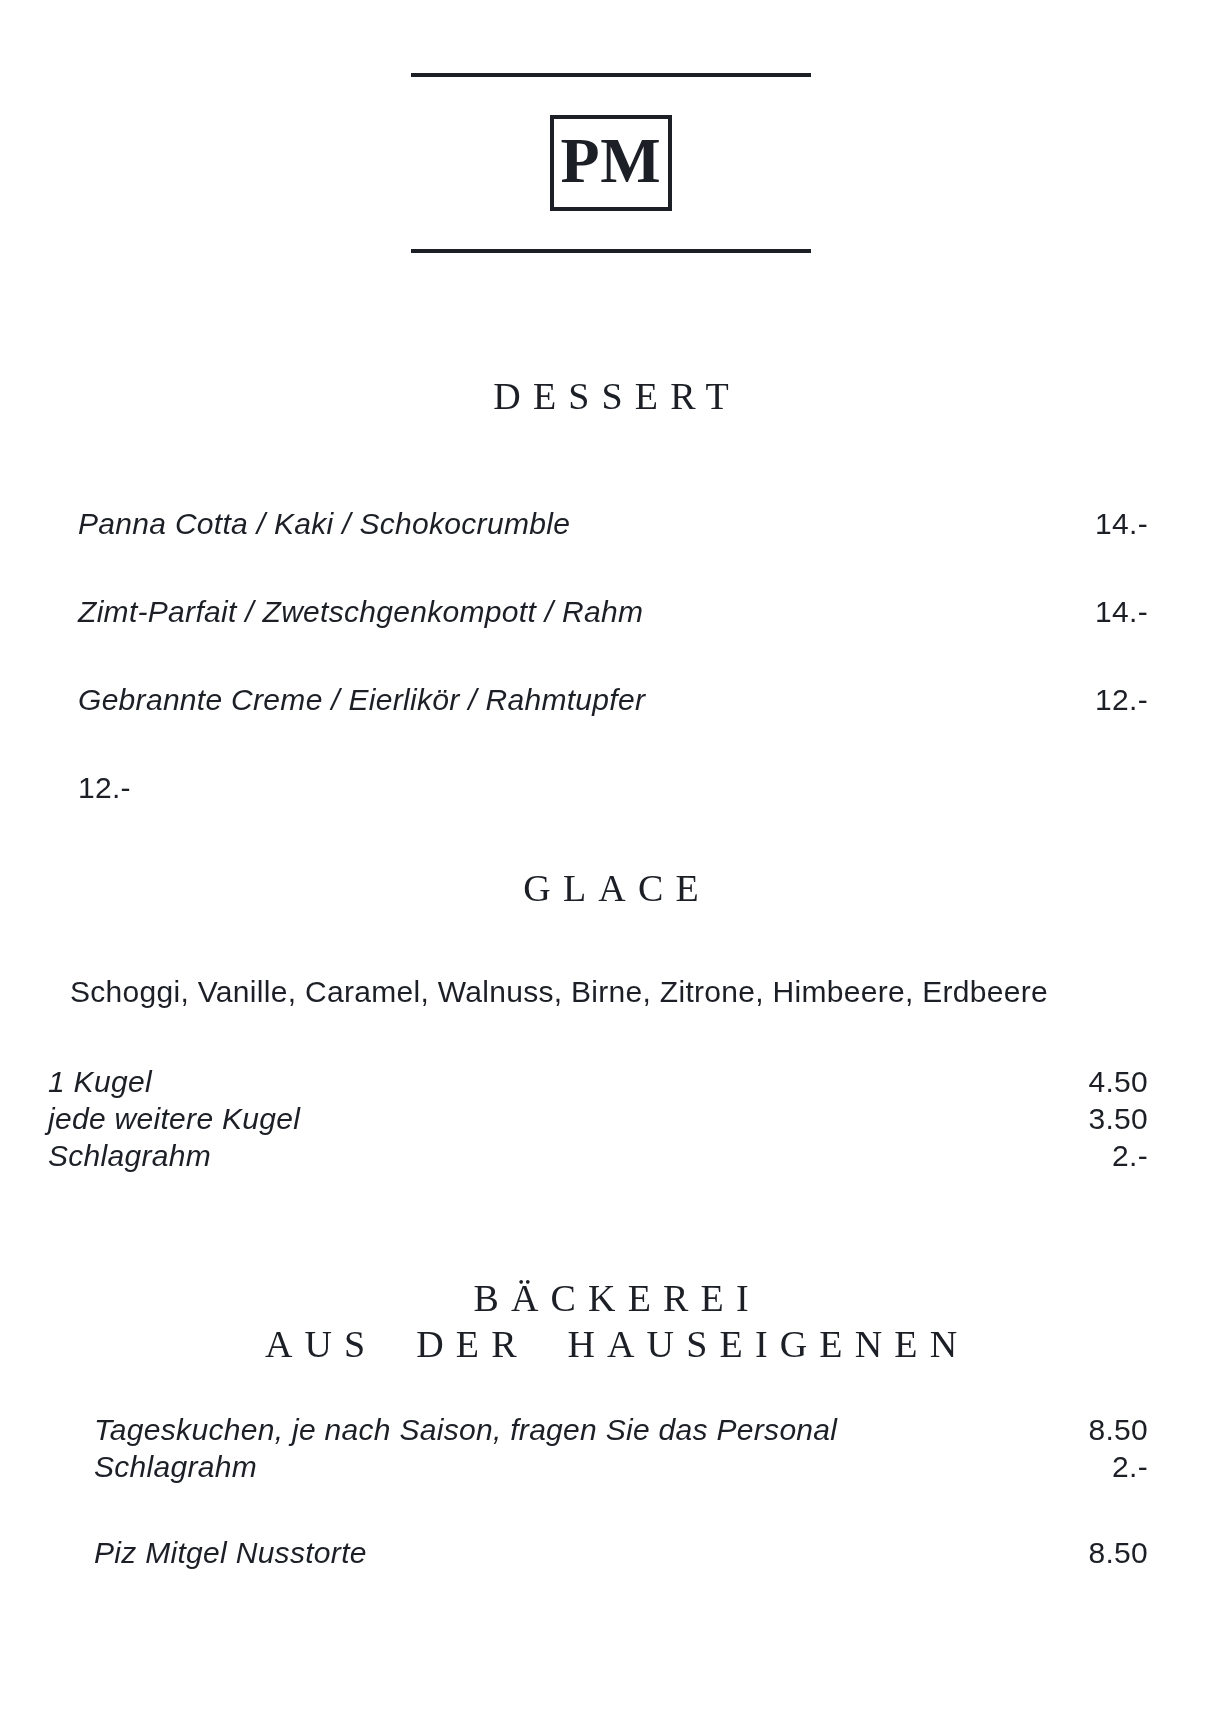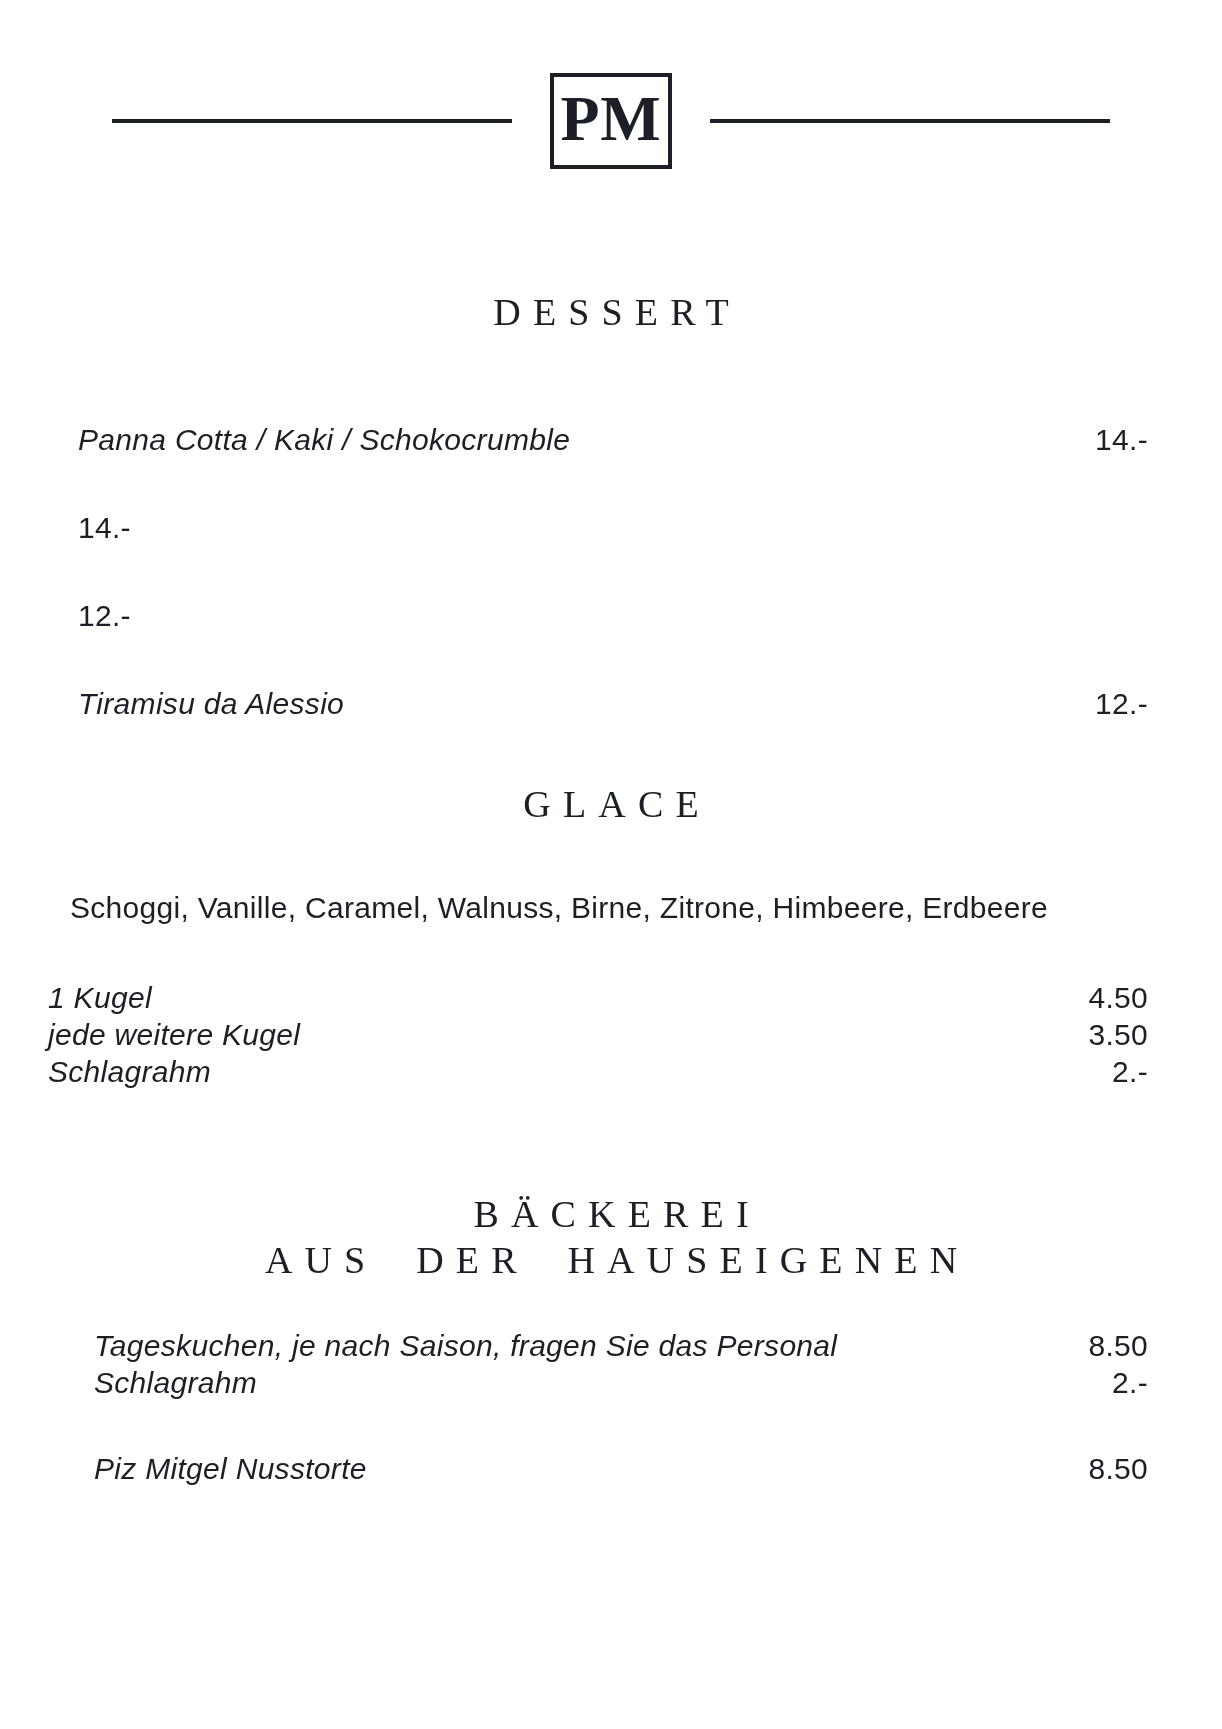--- a/index.html
+++ b/index.html
@@ -17,20 +17,21 @@
     font-family: "Liberation Sans", sans-serif;
   }
 
   
   .header {
     display: flex;
     align-items: center;
     justify-content: center;
     gap: 38px;
     padding-top: 73px;
+    flex-direction: column;
   }
   .header .rule {
     width: 400px;
     height: 4px;
     background: #1c1f26;
   }
   .logo-box {
     box-sizing: border-box;
     width: 122px;
     height: 96px;
@@ -108,27 +109,28 @@
   </div>
 
   <div class="section-title title-dessert">DESSERT</div>
 
   <div class="dessert-items">
     <div class="row">
       <span class="item-name">Panna Cotta / Kaki / Schokocrumble</span>
       <span class="item-price">14.-</span>
     </div>
     <div class="row">
+      <span class="item-name">Zimt-Parfait / Zwetschgenkompott / Rahm</span>
       <span class="item-price">14.-</span>
     </div>
     <div class="row">
+      <span class="item-name">Gebrannte Creme / Eierlikör / Rahmtupfer</span>
       <span class="item-price">12.-</span>
     </div>
     <div class="row">
-      <span class="item-name">Tiramisu da Alessio</span>
       <span class="item-price">12.-</span>
     </div>
   </div>
 
   <div class="section-title title-glace">GLACE</div>
 
   <div class="flavors-line">Schoggi, Vanille, Caramel, Walnuss, Birne, Zitrone, Himbeere, Erdbeere</div>
 
   <div class="glace-items">
     <div class="row">

